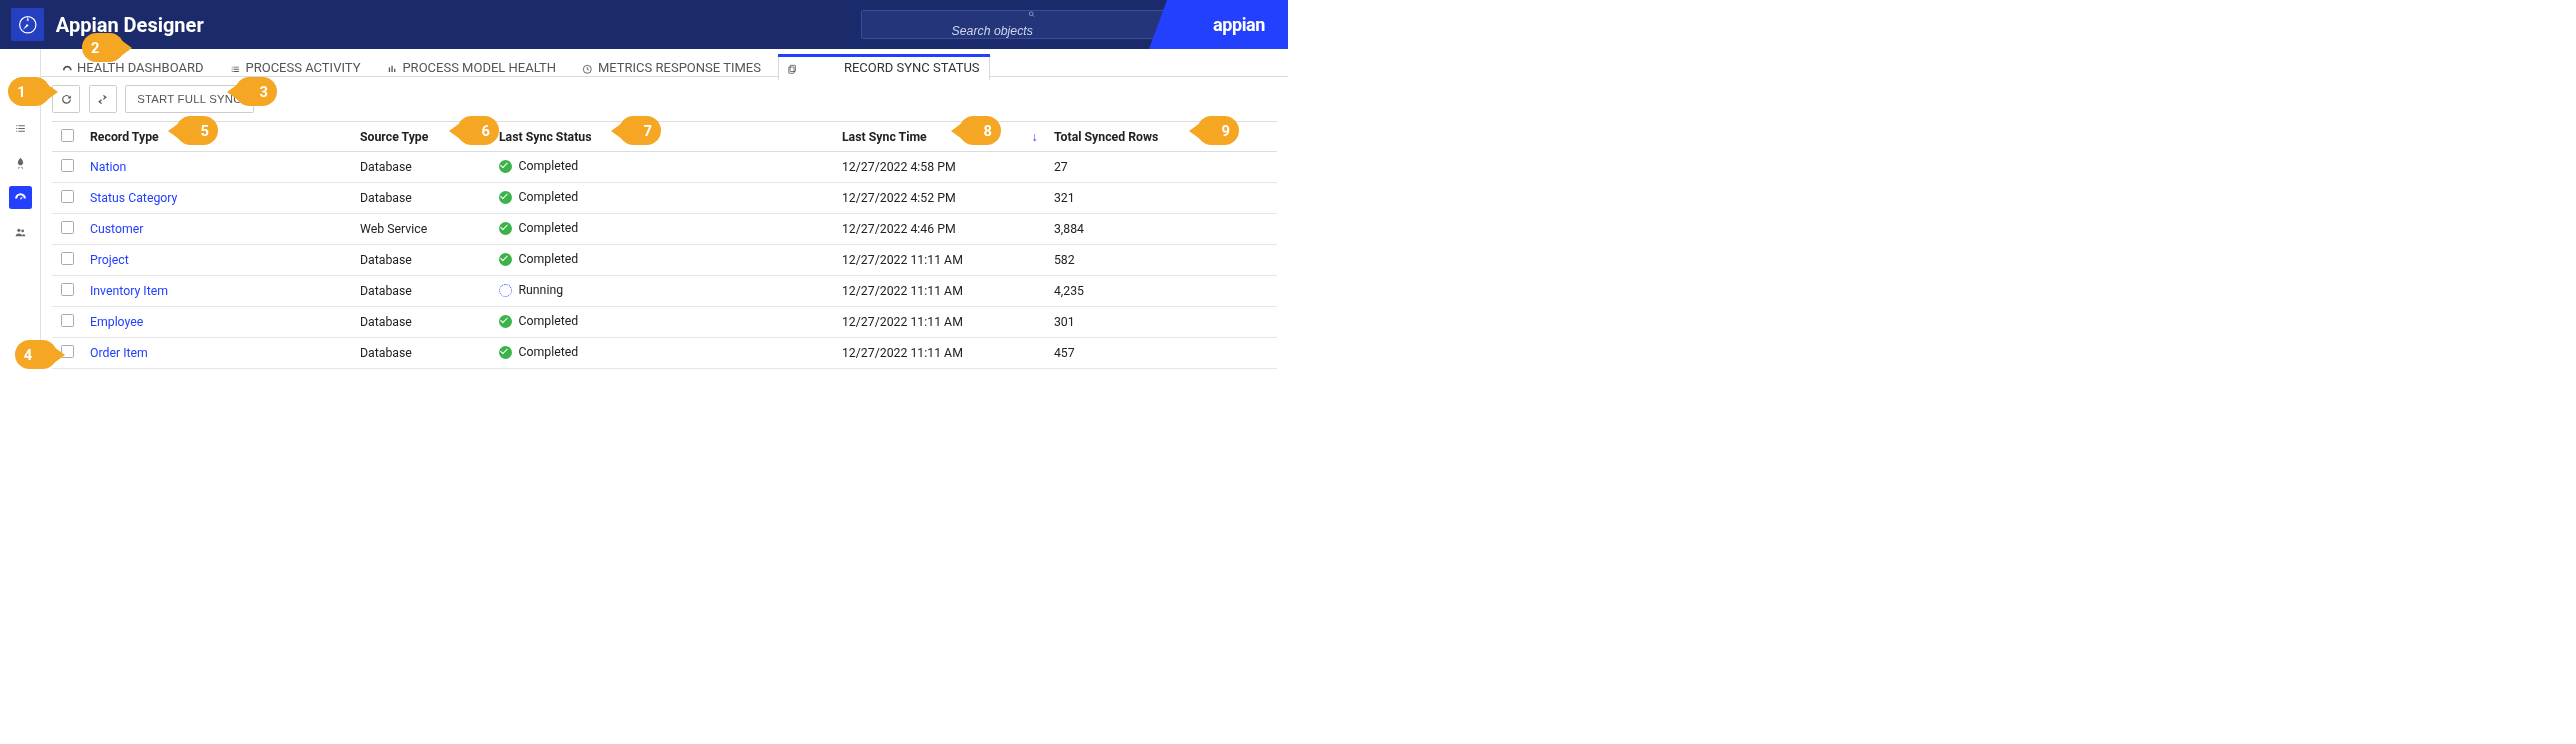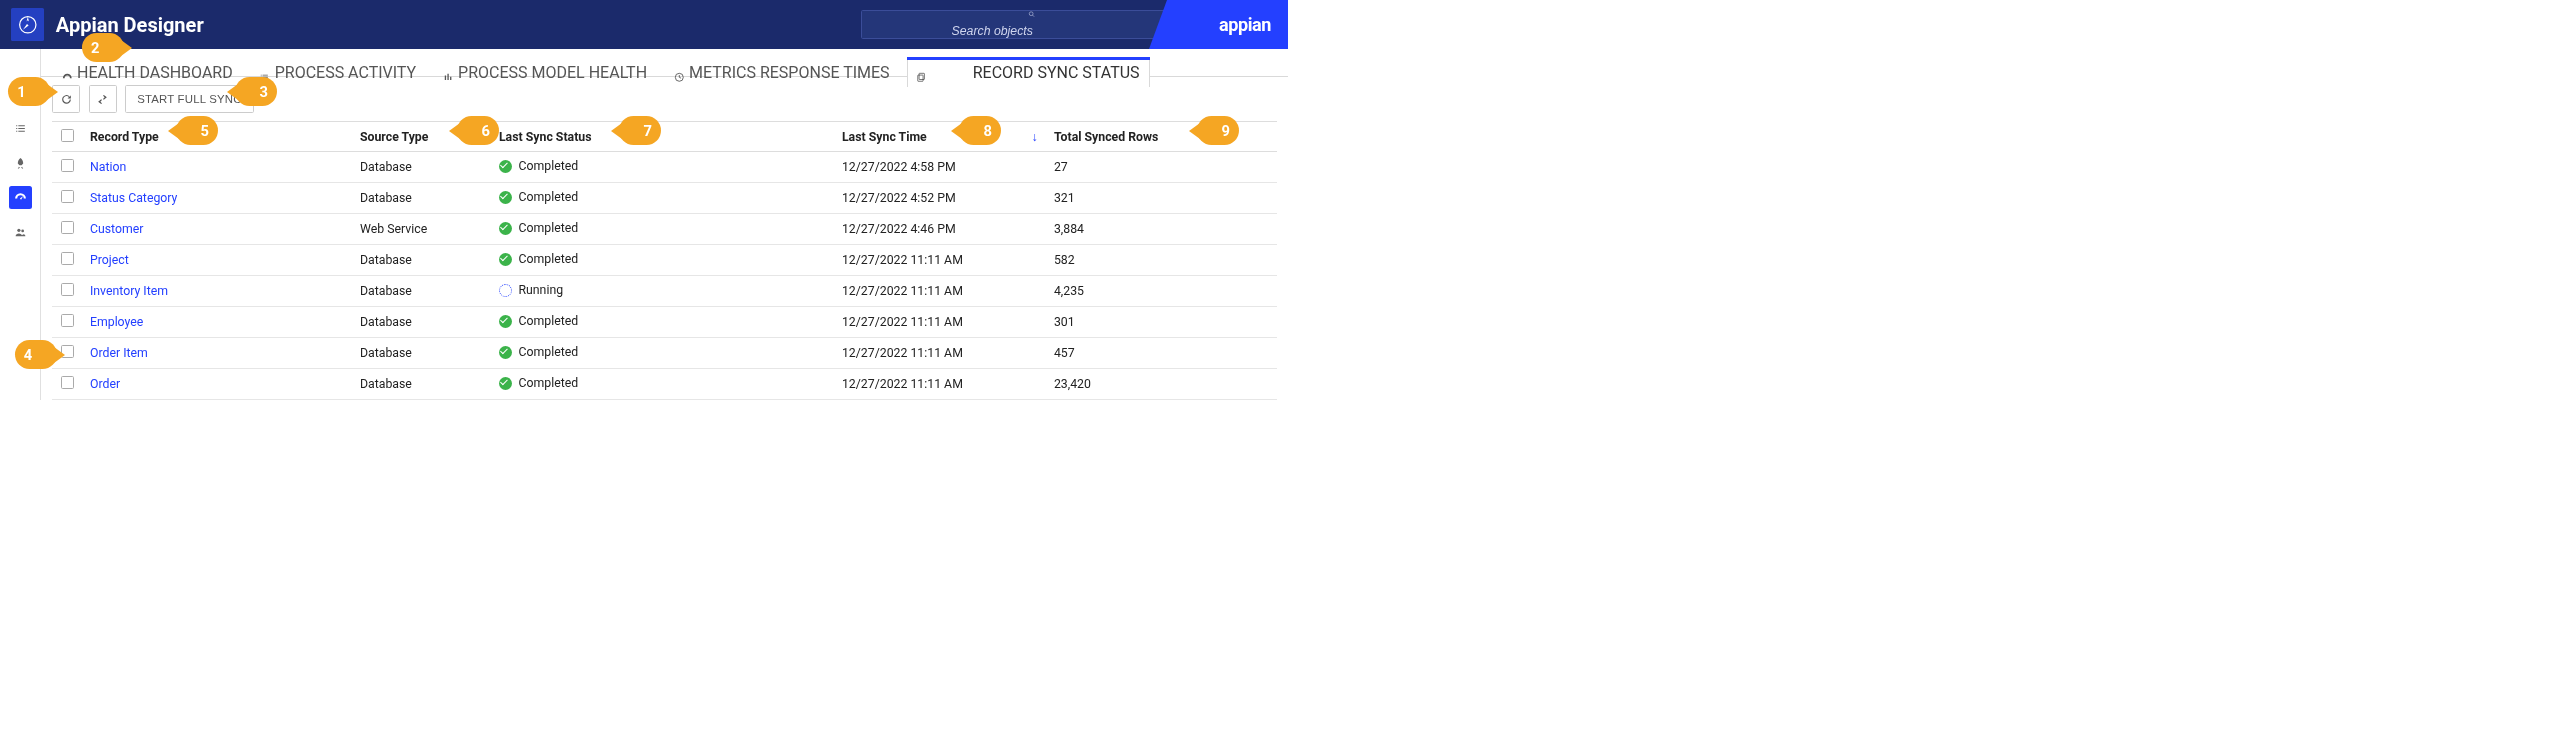--- a/index.html
+++ b/index.html
@@ -76,21 +76,21 @@
     position: absolute;
     right: 0;
     top: 0;
     bottom: 0;
     width: 139px;
     background: #2440ff;
     clip-path: polygon(18px 0, 100% 0, 100% 100%, 0 100%);
     display: flex;
     align-items: center;
     justify-content: flex-end;
-    padding-right: 17px;
+    padding-right: 23px;
   }
   .brand-text {
     color: #fff;
     font-size: 18px;
     font-weight: 700;
     letter-spacing: -0.4px;
   }
 
   
   .shell { display: flex; }
@@ -120,28 +120,28 @@
     align-items: flex-end;
     border-bottom: 0.8px solid #d9d9d9;
     padding: 0 11.4px;
     height: 28px;
     gap: 6.5px;
     background: #fff;
   }
   .tab {
     display: flex; align-items: center; gap: 4.9px;
     padding: 4.9px 9.8px 4.9px 8.2px;
-    font-size: 16px;
+    font-size: 13px;
     color: #555;
     white-space: nowrap;
     cursor: pointer;
     border: 0.8px solid transparent;
     border-bottom: none;
     position: relative;
-    top: 11px;
+    top: 4px;
   }
   .tab.active {
     background: #fff;
     border-color: #d9d9d9;
     color: #333;
     gap: 46px;
   }
   .tab.active::before {
     content: "";
     position: absolute;
@@ -520,31 +520,20 @@
                 <td class="chkcol"><span class="chk"></span></td>
                 <td><span class="lnk">Order Item</span></td>
                 <td>Database</td>
                 <td><span class="status">
                     <span class="dot-ok"></span>
                     <span>Completed</span>
                   </span></td>
                 <td>12/27/2022 11:11 AM</td>
                 <td>457</td>
               </tr>
-              <tr>
-                <td class="chkcol"><span class="chk"></span></td>
-                <td><span class="lnk">Order</span></td>
-                <td>Database</td>
-                <td><span class="status">
-                    <span class="dot-ok"></span>
-                    <span>Completed</span>
-                  </span></td>
-                <td>12/27/2022 11:11 AM</td>
-                <td>23,420</td>
-              </tr>
             </tbody>
       </table>
     </div>
   </div>
 </div>
 
 <div id="callouts">
       <div class="callout " style="left: 8.2px; top: 77px;">1</div>
       <div class="callout vertical" style="left: 82px; top: 33px;">2</div>
       <div class="callout left-point" style="left: 235px; top: 77px;">3</div>

